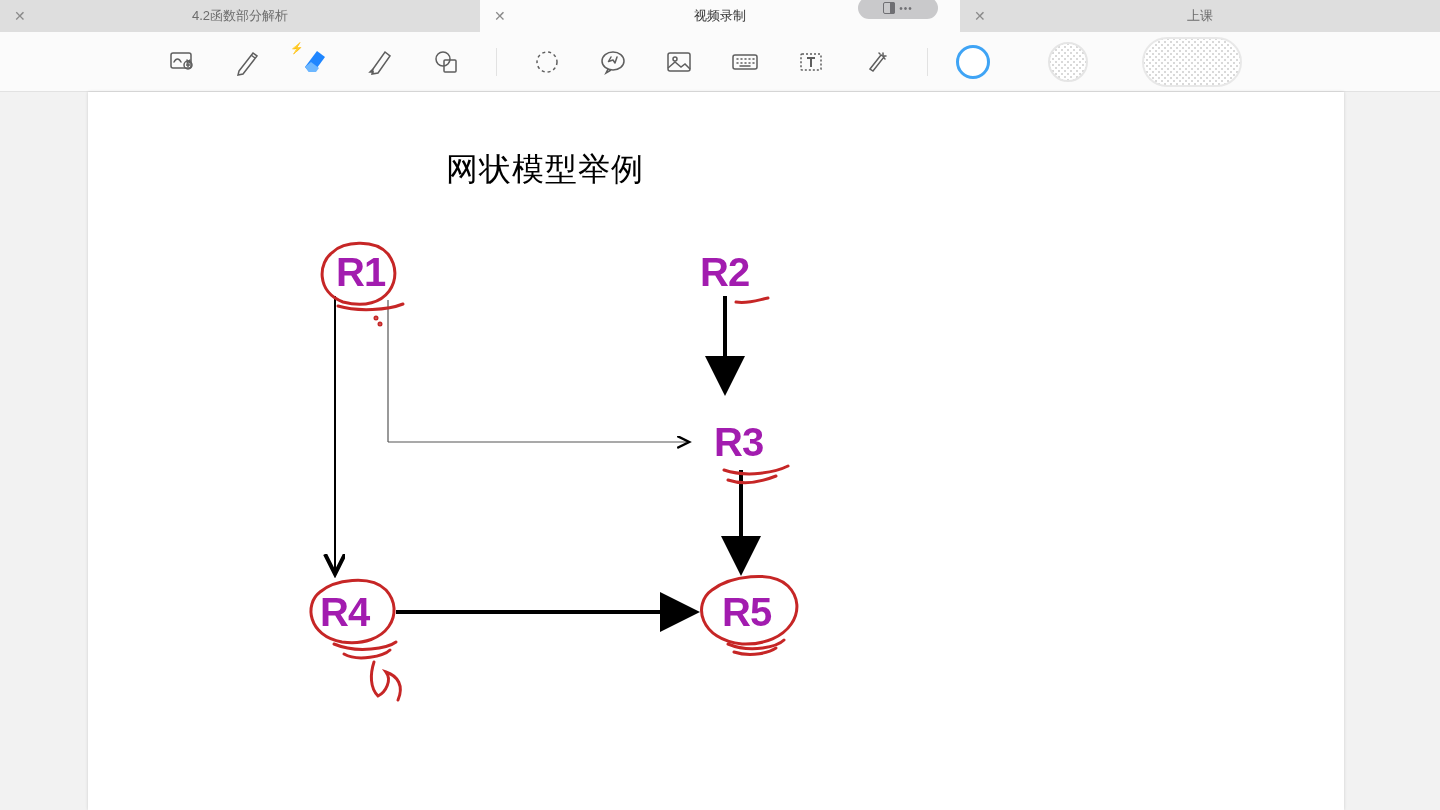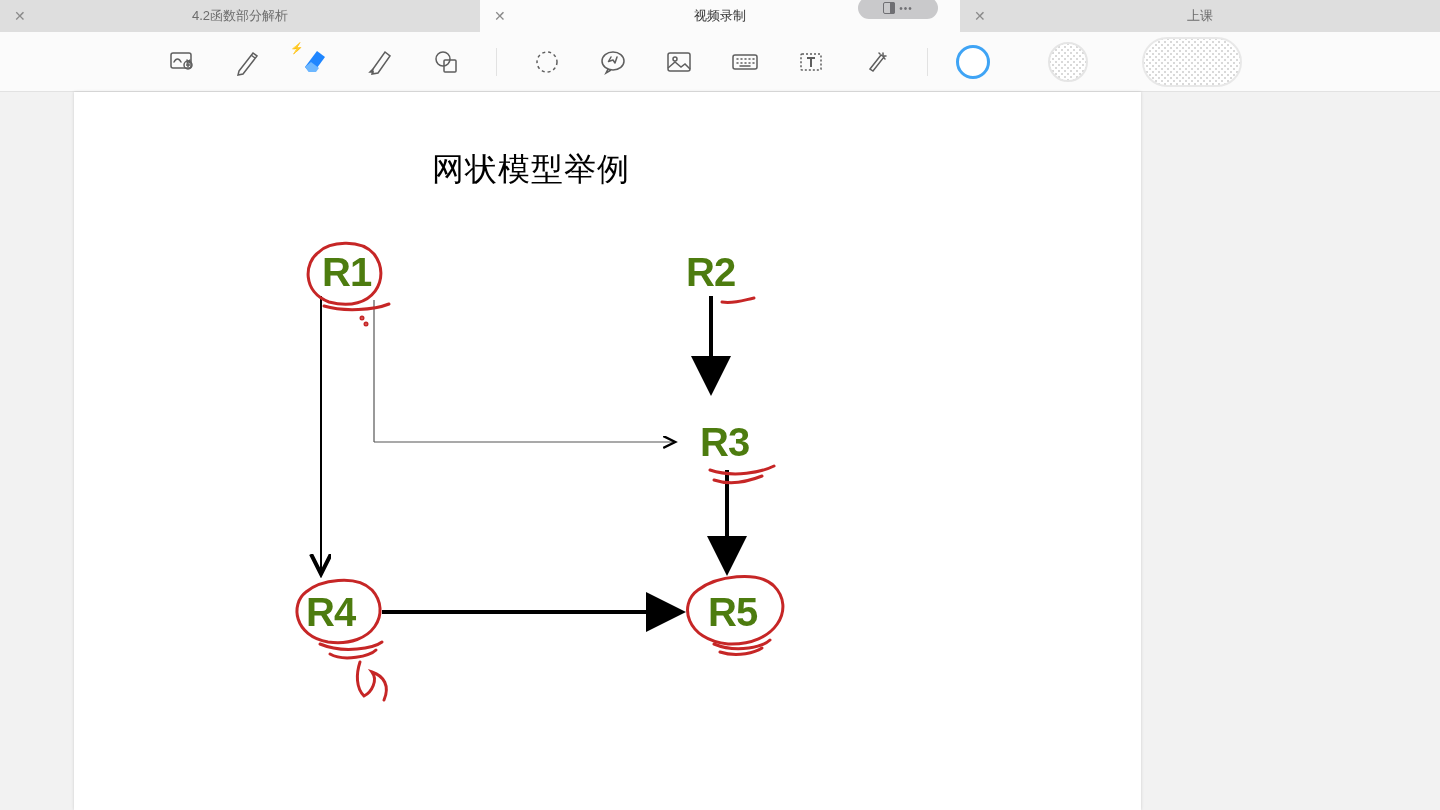--- a/index.html
+++ b/index.html
@@ -33,24 +33,24 @@
   .swatch-big { width:100px;height:50px;border-radius:28px;
     background: radial-gradient(#d9d9d9 1px, transparent 1px), radial-gradient(#d9d9d9 1px, transparent 1px);
     background-size: 6px 6px;
     background-position: 0 0, 3px 3px;
     background-color:#fff;
     border:2px solid #e8e8e8;
   }
 
   
   .stage { position: absolute; left: 0; right: 0; top: 92px; bottom: 0; background: #f2f2f2; }
-  .canvas { position: absolute; left: 74px; top: 0; width: 1067px; height: 718px; background: #fff; box-shadow: 0 0 3px rgba(0,0,0,0.15); }
+  .canvas { position: absolute; left: 88px; top: 0; width: 1256px; height: 718px; background: #fff; box-shadow: 0 0 3px rgba(0,0,0,0.15); }
 
   .title-text { position: absolute; left: 358px; top: 56px; font-size: 32px; color: #000; font-weight: 400; letter-spacing: 1px; }
-  .node { position: absolute; font-size: 40px; font-weight: 700; color: #4d7c0f; font-family: Arial, sans-serif; letter-spacing:-1px; }
+  .node { position: absolute; font-size: 40px; font-weight: 700; color: #a21caf; font-family: Arial, sans-serif; letter-spacing:-1px; }
 
 </style>
 </head>
 <body>
 
 <div class="tabbar">
   <div class="tab">
     <span class="close">✕</span>
     <span>4.2函数部分解析</span>
   </div>

